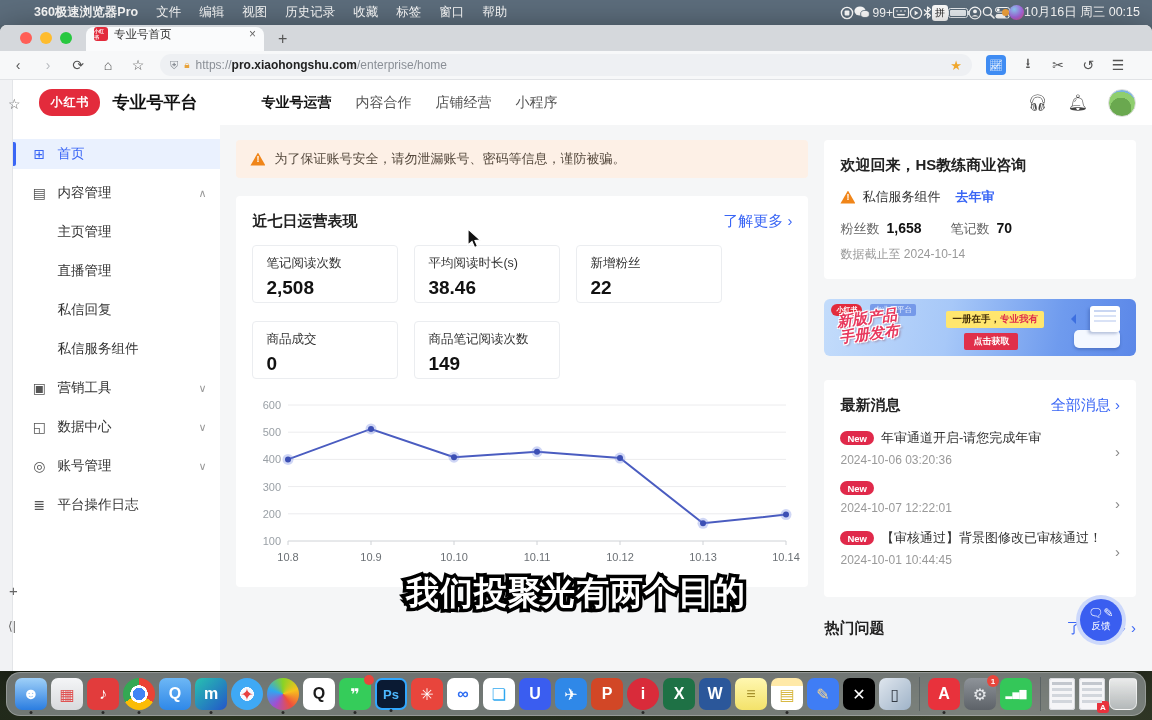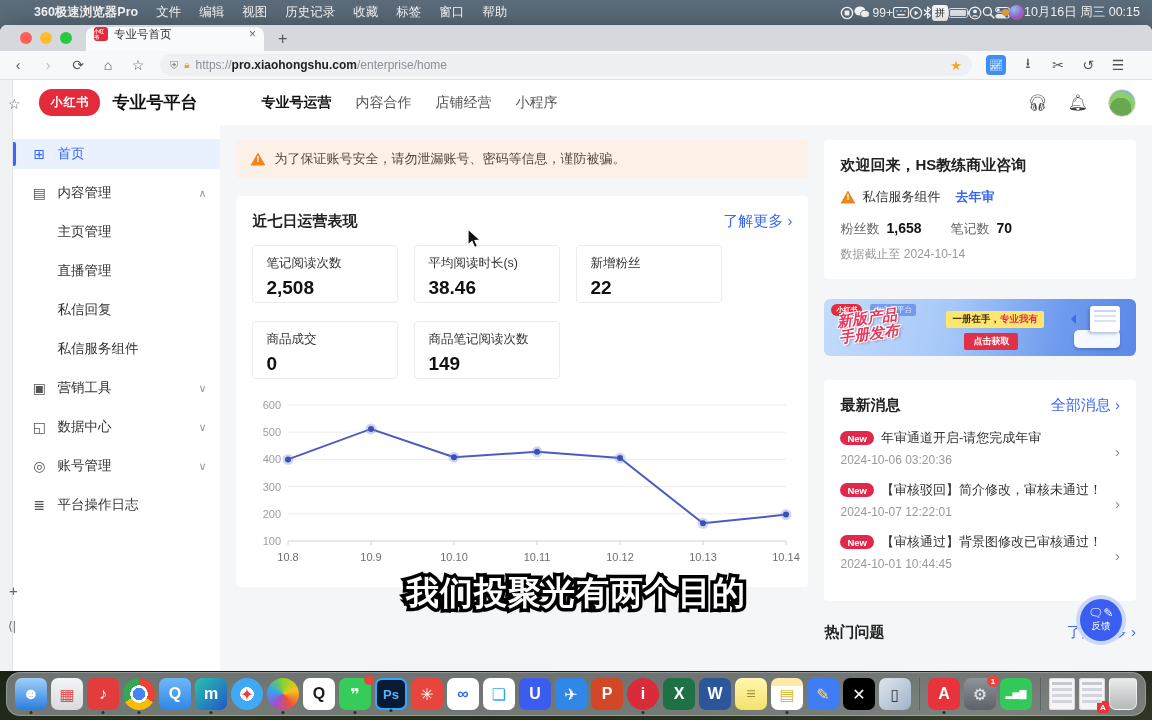--- a/index.html
+++ b/index.html
@@ -502,21 +502,20 @@
                       <span class="msg-text">年审通道开启-请您完成年审</span>
                     </div>
                   <div class="msg-time">2024-10-06 03:20:36</div>
                 </div>
                 <span class="msg-chev">›</span>
               </div>
               <div class="msg-item">
                 <div class="msg-body">
                   <div class="msg-line">
                       <span class="badge-new">New</span>
-                      <span class="msg-text">【审核驳回】简介修改，审核未通过！</span>
                     </div>
                   <div class="msg-time">2024-10-07 12:22:01</div>
                 </div>
                 <span class="msg-chev">›</span>
               </div>
               <div class="msg-item">
                 <div class="msg-body">
                   <div class="msg-line">
                       <span class="badge-new">New</span>
                       <span class="msg-text">【审核通过】背景图修改已审核通过！</span>

